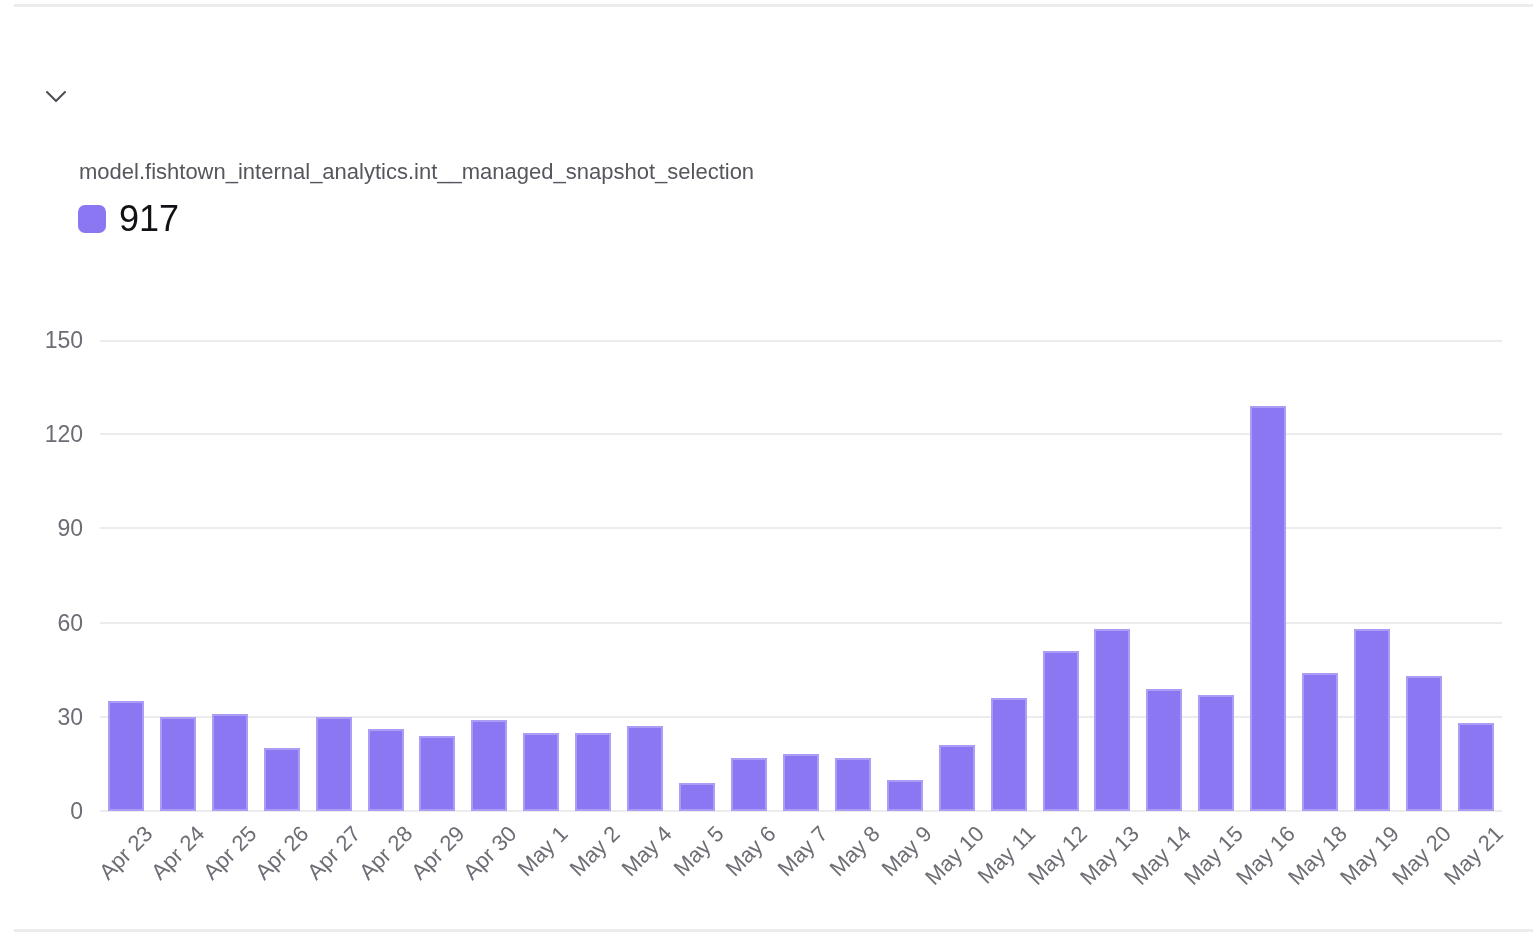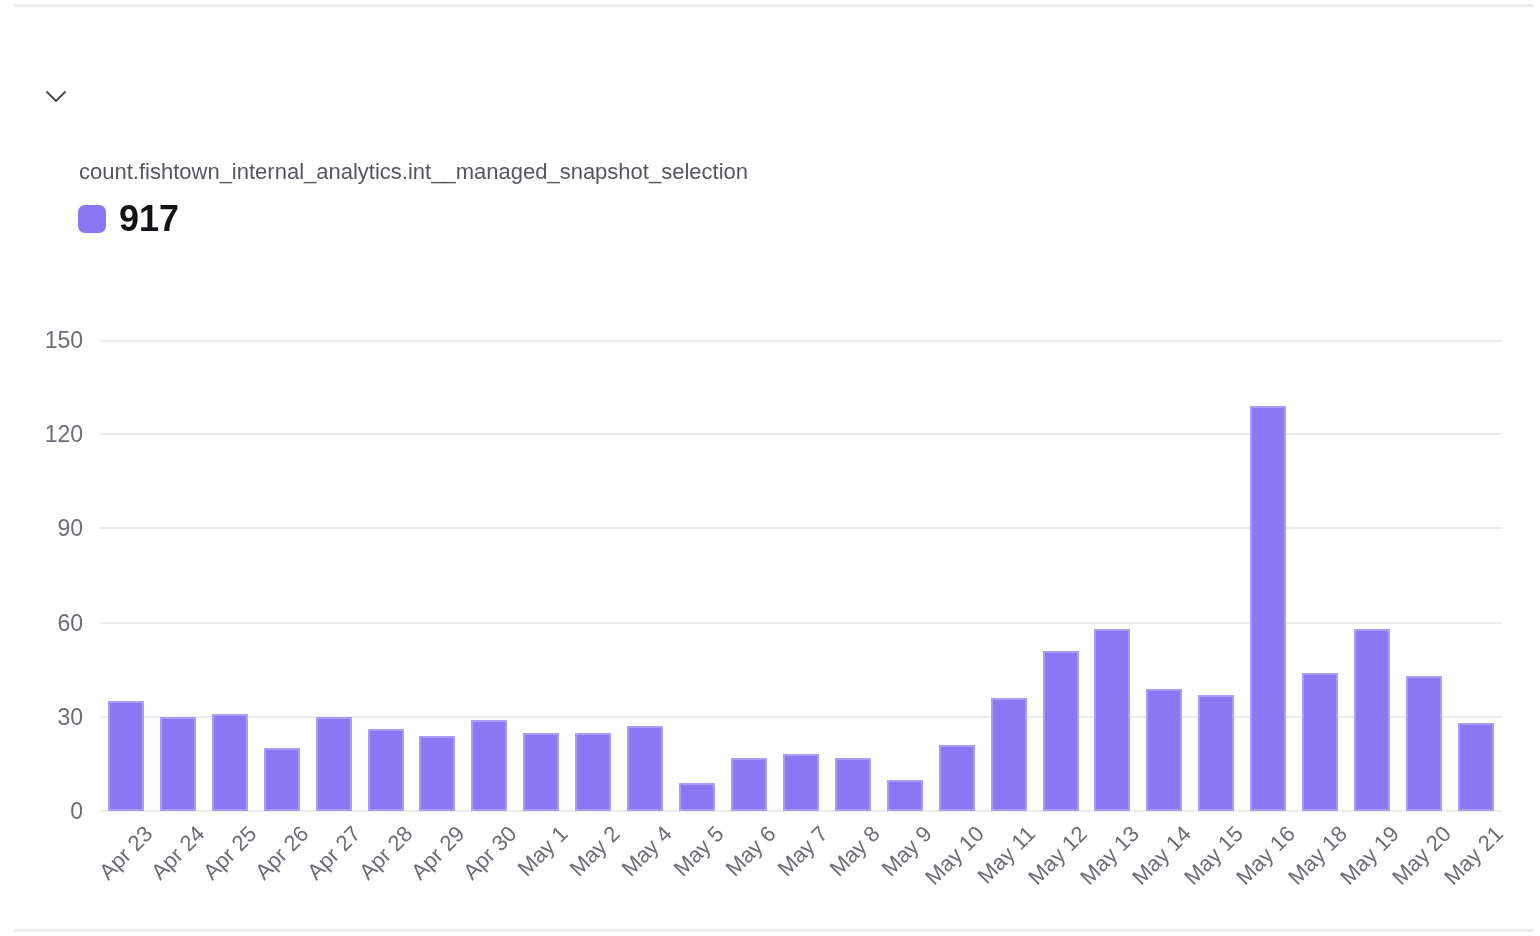--- a/index.html
+++ b/index.html
@@ -11,21 +11,21 @@
 
   .header { position:absolute; left:0; top:40px; width:100%; height:36px; }
   .collapse-btn { position:absolute; left:45px; top:49px; width:22px; height:16px; cursor:pointer; }
   .panel-title { position:absolute; left:98px; top:41px; font-size:30px; font-weight:600;
                  color:#1b1b20; letter-spacing:.2px; }
 
   .series-label { position:absolute; left:79px; top:159px; font-size:22px; color:#56565e; }
 
   .legend { position:absolute; left:78px; top:204px; height:29px; display:flex; align-items:center; }
   .legend-swatch { width:28px; height:28px; border-radius:7px; background:#8b77f1; }
-  .legend-value { margin-left:13px; font-size:36px; font-weight:700; color:#121216; line-height:29px; }
+  .legend-value { margin-left:13px; font-size:36px; font-weight:400; color:#121216; line-height:29px; }
 
   .plot { position:absolute; left:100px; top:340px; width:1402px; height:471px; }
   .gridline { position:absolute; left:0; right:0; height:2px; background:#ececec; }
   .y-tick { position:absolute; left:-132px; width:115px; text-align:right;
             font-size:23px; color:#6d6d75; }
 
   .bars { position:absolute; left:0; top:0; width:100%; height:100%;
           display:flex; align-items:flex-end; }
   .bar-slot { flex:1 1 0; position:relative; height:100%;
               display:flex; justify-content:center; align-items:flex-end; }
@@ -41,21 +41,21 @@
 <div class="divider top"></div>
 
 <div class="header">
   <span class="collapse-btn">
     <svg width="22" height="16" viewBox="0 0 22 16">
       <polyline points="2,3 11,12 20,3" fill="none" stroke="#4b4b52" stroke-width="2" stroke-linecap="round" stroke-linejoin="round"></polyline>
     </svg>
   </span>
 </div>
 
-<div class="series-label">count.fishtown_internal_analytics.int__managed_snapshot_selection</div>
+<div class="series-label">model.fishtown_internal_analytics.int__managed_snapshot_selection</div>
 
 <div class="legend">
   <span class="legend-swatch"></span>
   <span class="legend-value">917</span>
 </div>
 
 <div class="plot">
   <div id="grid-layer">
       <div class="gridline" style="top: 470px;"></div>
       <div class="y-tick" style="top: 458px;">0</div>

